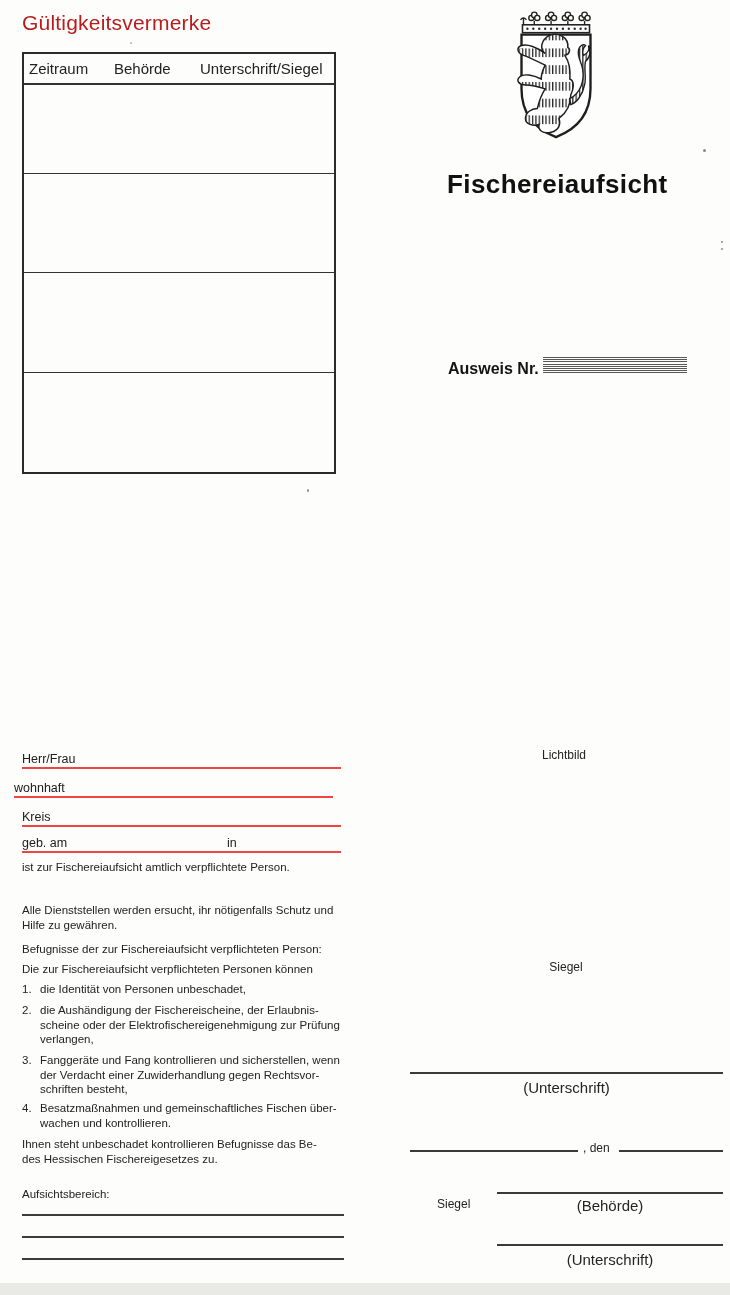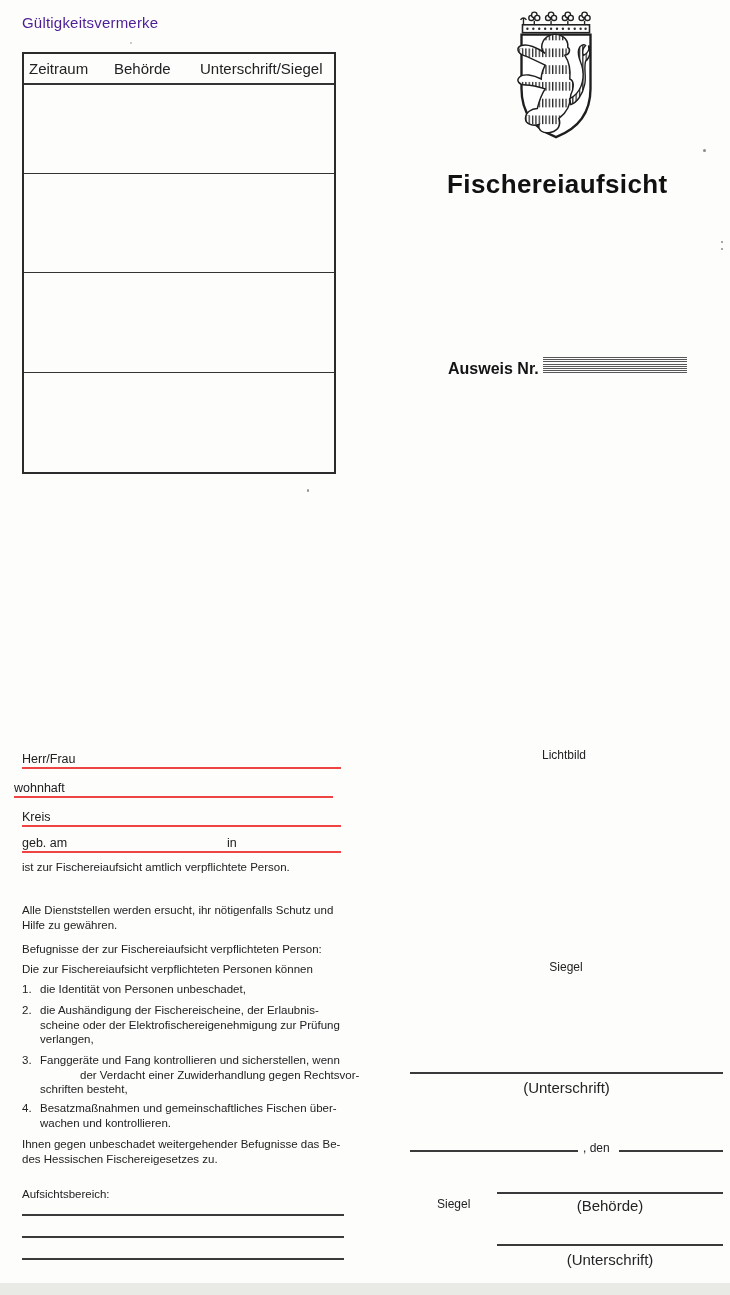--- a/index.html
+++ b/index.html
@@ -5,21 +5,21 @@
   html,body{margin:0;padding:0;background:#ffffff;}
   .page{
     position:relative;width:730px;height:1295px;overflow:hidden;
     background:#fdfdfc;color:#1f1f1f;
     font-family:"Liberation Sans", sans-serif;
   }
   .abs{position:absolute;}
   .nw{white-space:nowrap;}
 
   
-  .h-left{font-size:15px;line-height:24px;letter-spacing:0.2px;color:#4c1d95;}
+  .h-left{font-size:21px;line-height:24px;letter-spacing:0.2px;color:#b91c1c;}
   .h-title{font-size:26px;line-height:28px;font-weight:700;letter-spacing:0.4px;color:#111;}
   .h-ausweis{font-size:16px;font-weight:700;color:#141414;}
 
   
   .vtable{border:2px solid #2b2b2b;background:transparent;}
   .vhead{font-size:15px;color:#222;white-space:nowrap;}
   .vdivider{position:absolute;left:0;right:0;height:0;border-top:2px solid #343434;}
   .vdivider.thin{border-top-width:1.5px;}
 
   
@@ -103,34 +103,34 @@
     <span class="itxt">
       <span class="nw" style="display:block;">die Aushändigung der Fischereischeine, der Erlaubnis-</span>
       <span class="nw" style="display:block;">scheine oder der Elektrofischereigenehmigung zur Prüfung</span>
       <span class="nw" style="display:block;">verlangen,</span>
     </span>
   </div>
   <div class="abs body-txt item" style="left:22px;top:1053px;width:324px;">
     <span class="inum">3.</span>
     <span class="itxt">
       <span class="nw" style="display:block;">Fanggeräte und Fang kontrollieren und sicherstellen, wenn</span>
-      <span class="nw" style="display:block;margin-left:40px;">der Verdacht einer Zuwiderhandlung gegen Rechtsvor-</span>
+      <span class="nw" style="display:block;">der Verdacht einer Zuwiderhandlung gegen Rechtsvor-</span>
       <span class="nw" style="display:block;">schriften besteht,</span>
     </span>
   </div>
   <div class="abs body-txt item" style="left:22px;top:1101px;width:324px;">
     <span class="inum">4.</span>
     <span class="itxt">
       <span class="nw" style="display:block;">Besatzmaßnahmen und gemeinschaftliches Fischen über-</span>
       <span class="nw" style="display:block;">wachen und kontrollieren.</span>
     </span>
   </div>
 
   <div class="abs body-txt" style="left:22px;top:1137px;width:324px;">
-    <div class="nw">Ihnen gegen unbeschadet weitergehender Befugnisse das Be-</div>
+    <div class="nw">Ihnen steht unbeschadet kontrollieren Befugnisse das Be-</div>
     <div class="nw">des Hessischen Fischereigesetzes zu.</div>
   </div>
 
   <div class="abs body-txt nw" style="left:22px;top:1187px;">Aufsichtsbereich:</div>
 
   <div class="abs blankline" style="left:22px;top:1214px;width:322px;"></div>
   <div class="abs blankline" style="left:22px;top:1236px;width:322px;"></div>
   <div class="abs blankline" style="left:22px;top:1258px;width:322px;"></div>
 
   <div class="abs" style="left:501px;top:10px;width:110px;height:138px;">

